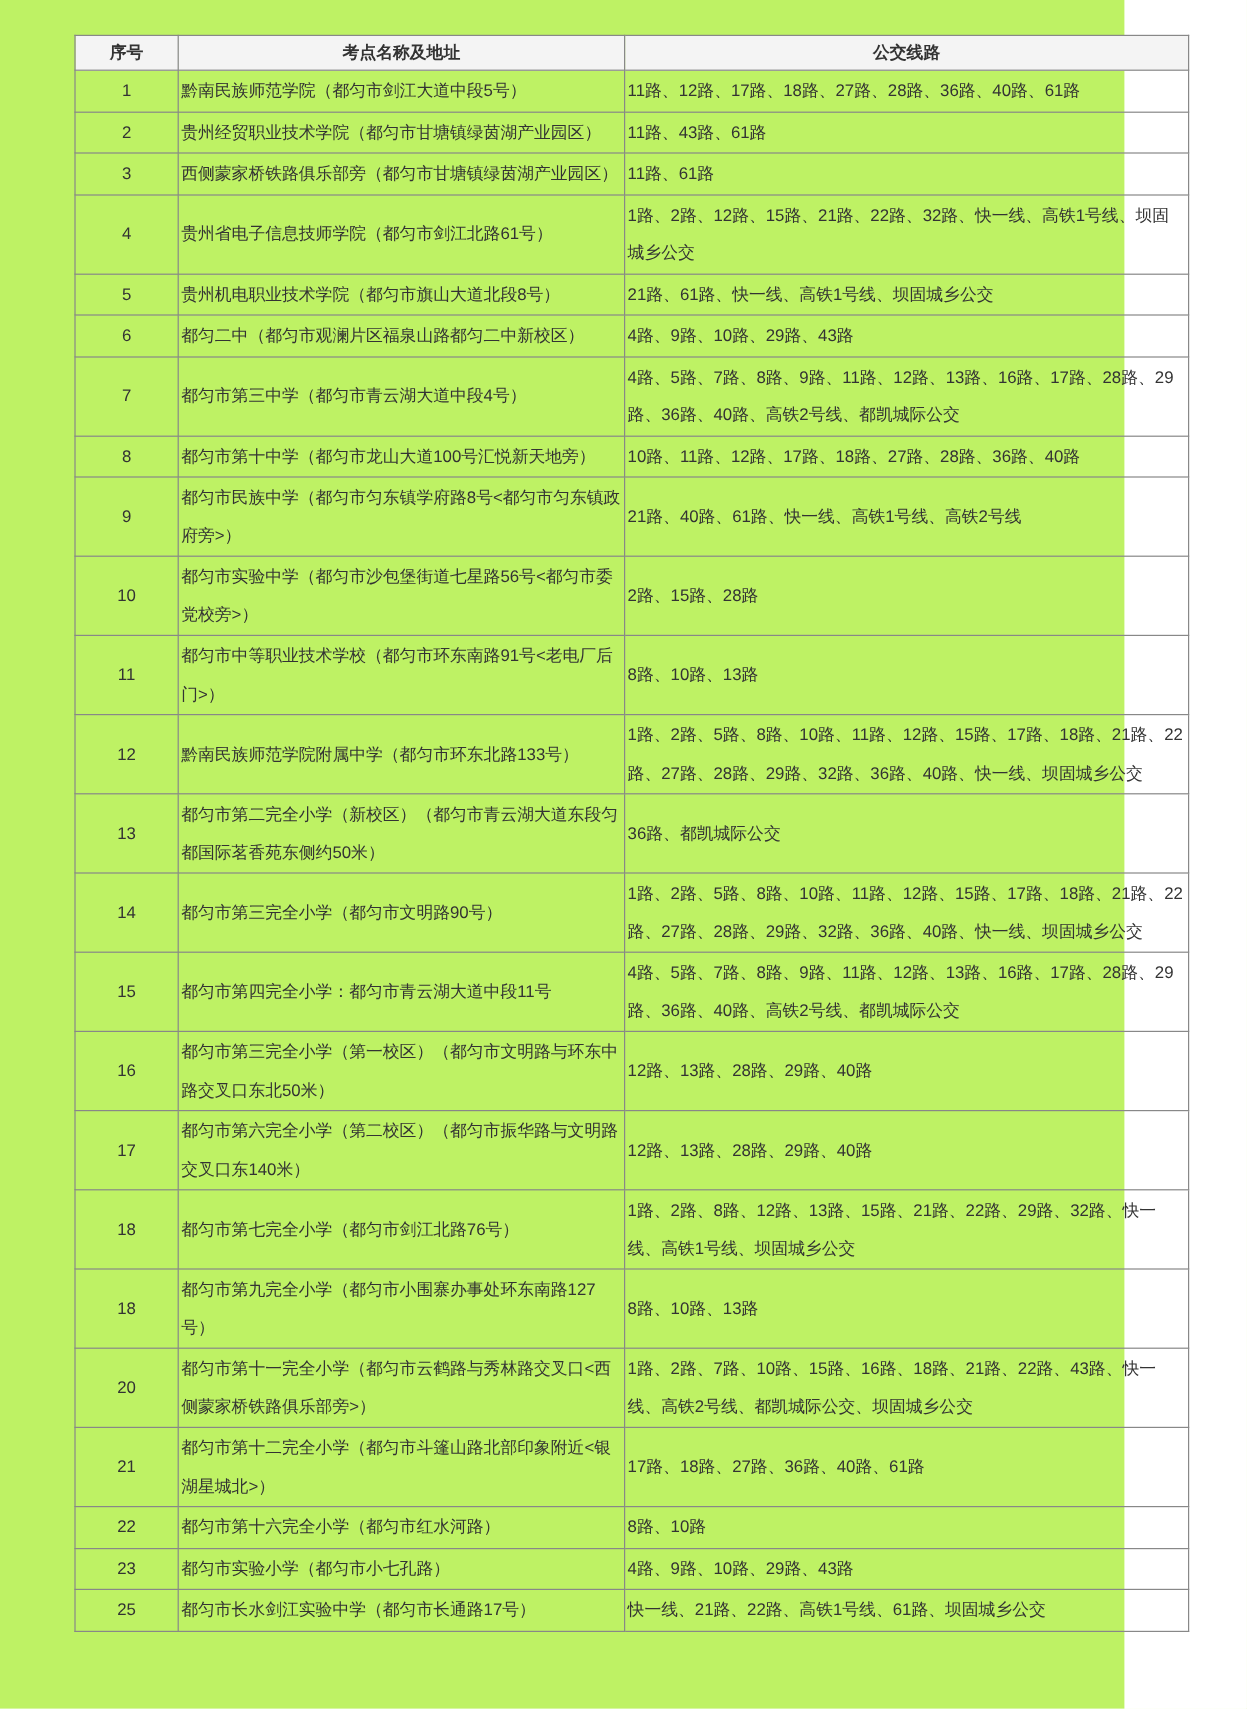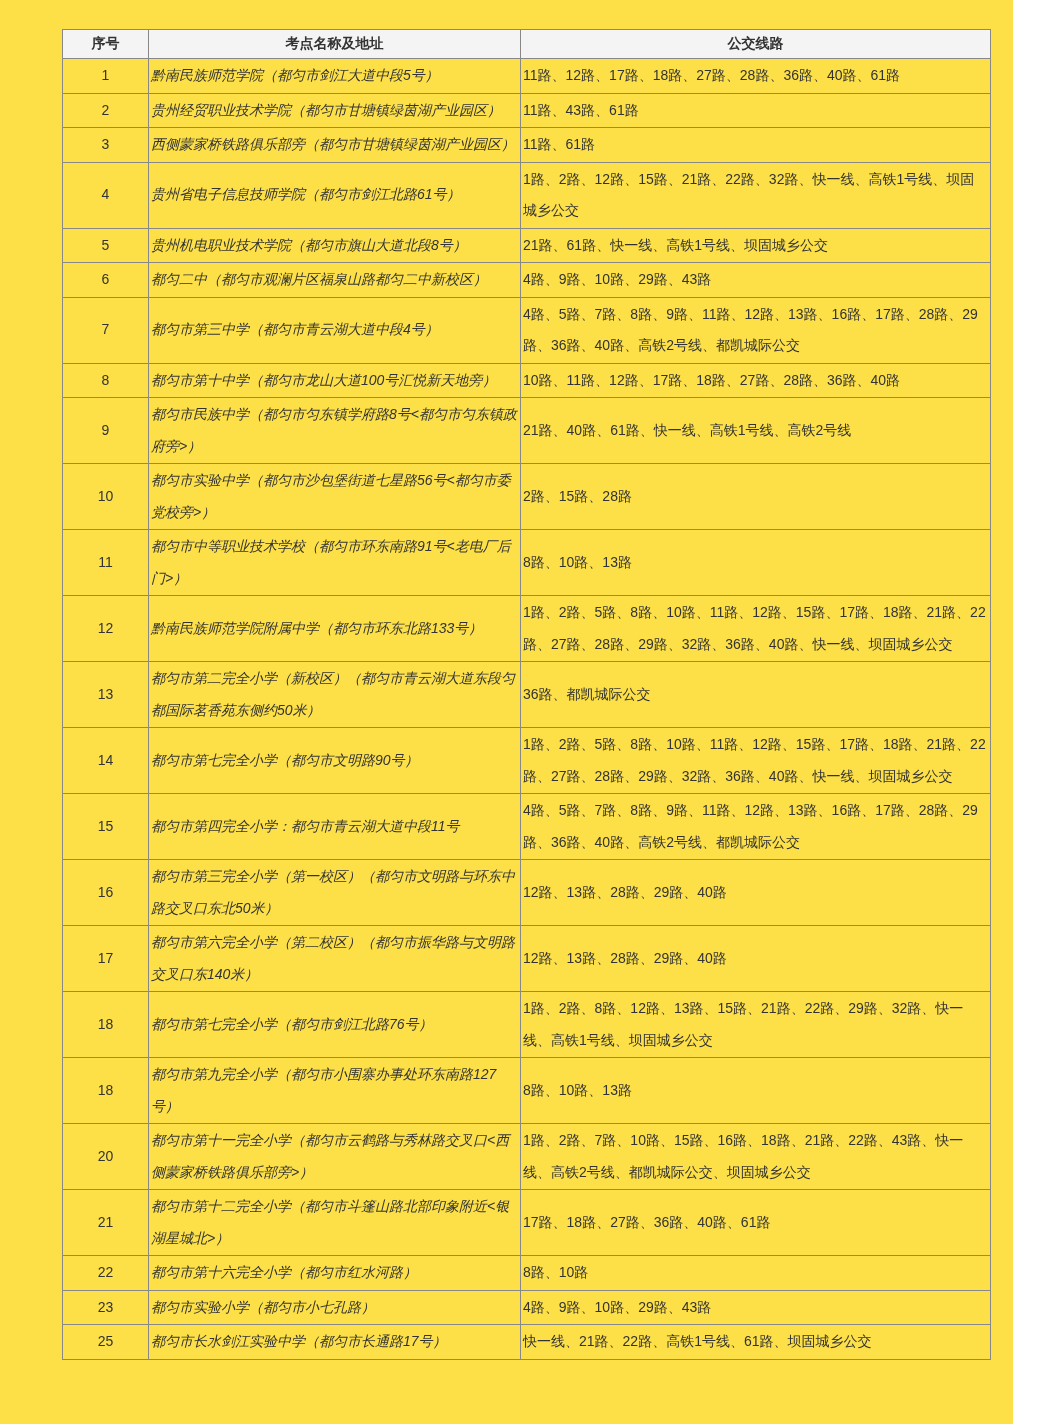--- a/index.html
+++ b/index.html
@@ -5,25 +5,25 @@
   html, body {
     margin: 0;
     padding: 0;
     background: #ffffff;
   }
   body {
     font-family: "Liberation Sans", "DejaVu Sans", sans-serif;
     color: #333333;
   }
   .page {
-    width: 1013px;
+    width: 937px;
     min-height: 1424px;
     box-sizing: border-box;
     padding: 29px 49px 20px 62px;
-    background: #fde047;
+    background: #bef264;
   }
   table.exam-table {
     border-collapse: collapse;
     table-layout: fixed;
     width: 928px;
     font-size: 14px;
     color: #333333;
   }
   table.exam-table th,
   table.exam-table td {
@@ -45,21 +45,20 @@
     word-break: break-all;
     overflow-wrap: break-word;
   }
   td.c-no {
     text-align: center;
   }
   td.c-site {
     padding-left: 4px;
     padding-right: 6px;
     text-align: left;
-    font-style: italic;
   }
   td.c-routes {
     padding-left: 2px;
     padding-right: 2px;
     text-align: left;
     margin-left: 44px;
   }
 </style>
 </head>
 <body>
@@ -153,21 +152,21 @@
   </tr>
 
   <tr>
     <td class="c-no">13</td>
     <td class="c-site">都匀市第二完全小学（新校区）（都匀市青云湖大道东段匀都国际茗香苑东侧约50米）</td>
     <td class="c-routes">36路、都凯城际公交</td>
   </tr>
 
   <tr>
     <td class="c-no">14</td>
-    <td class="c-site">都匀市第七完全小学（都匀市文明路90号）</td>
+    <td class="c-site">都匀市第三完全小学（都匀市文明路90号）</td>
     <td class="c-routes">1路、2路、5路、8路、10路、11路、12路、15路、17路、18路、21路、22路、27路、28路、29路、32路、36路、40路、快一线、坝固城乡公交</td>
   </tr>
 
   <tr>
     <td class="c-no">15</td>
     <td class="c-site">都匀市第四完全小学：都匀市青云湖大道中段11号</td>
     <td class="c-routes">4路、5路、7路、8路、9路、11路、12路、13路、16路、17路、28路、29路、36路、40路、高铁2号线、都凯城际公交</td>
   </tr>
 
   <tr>

